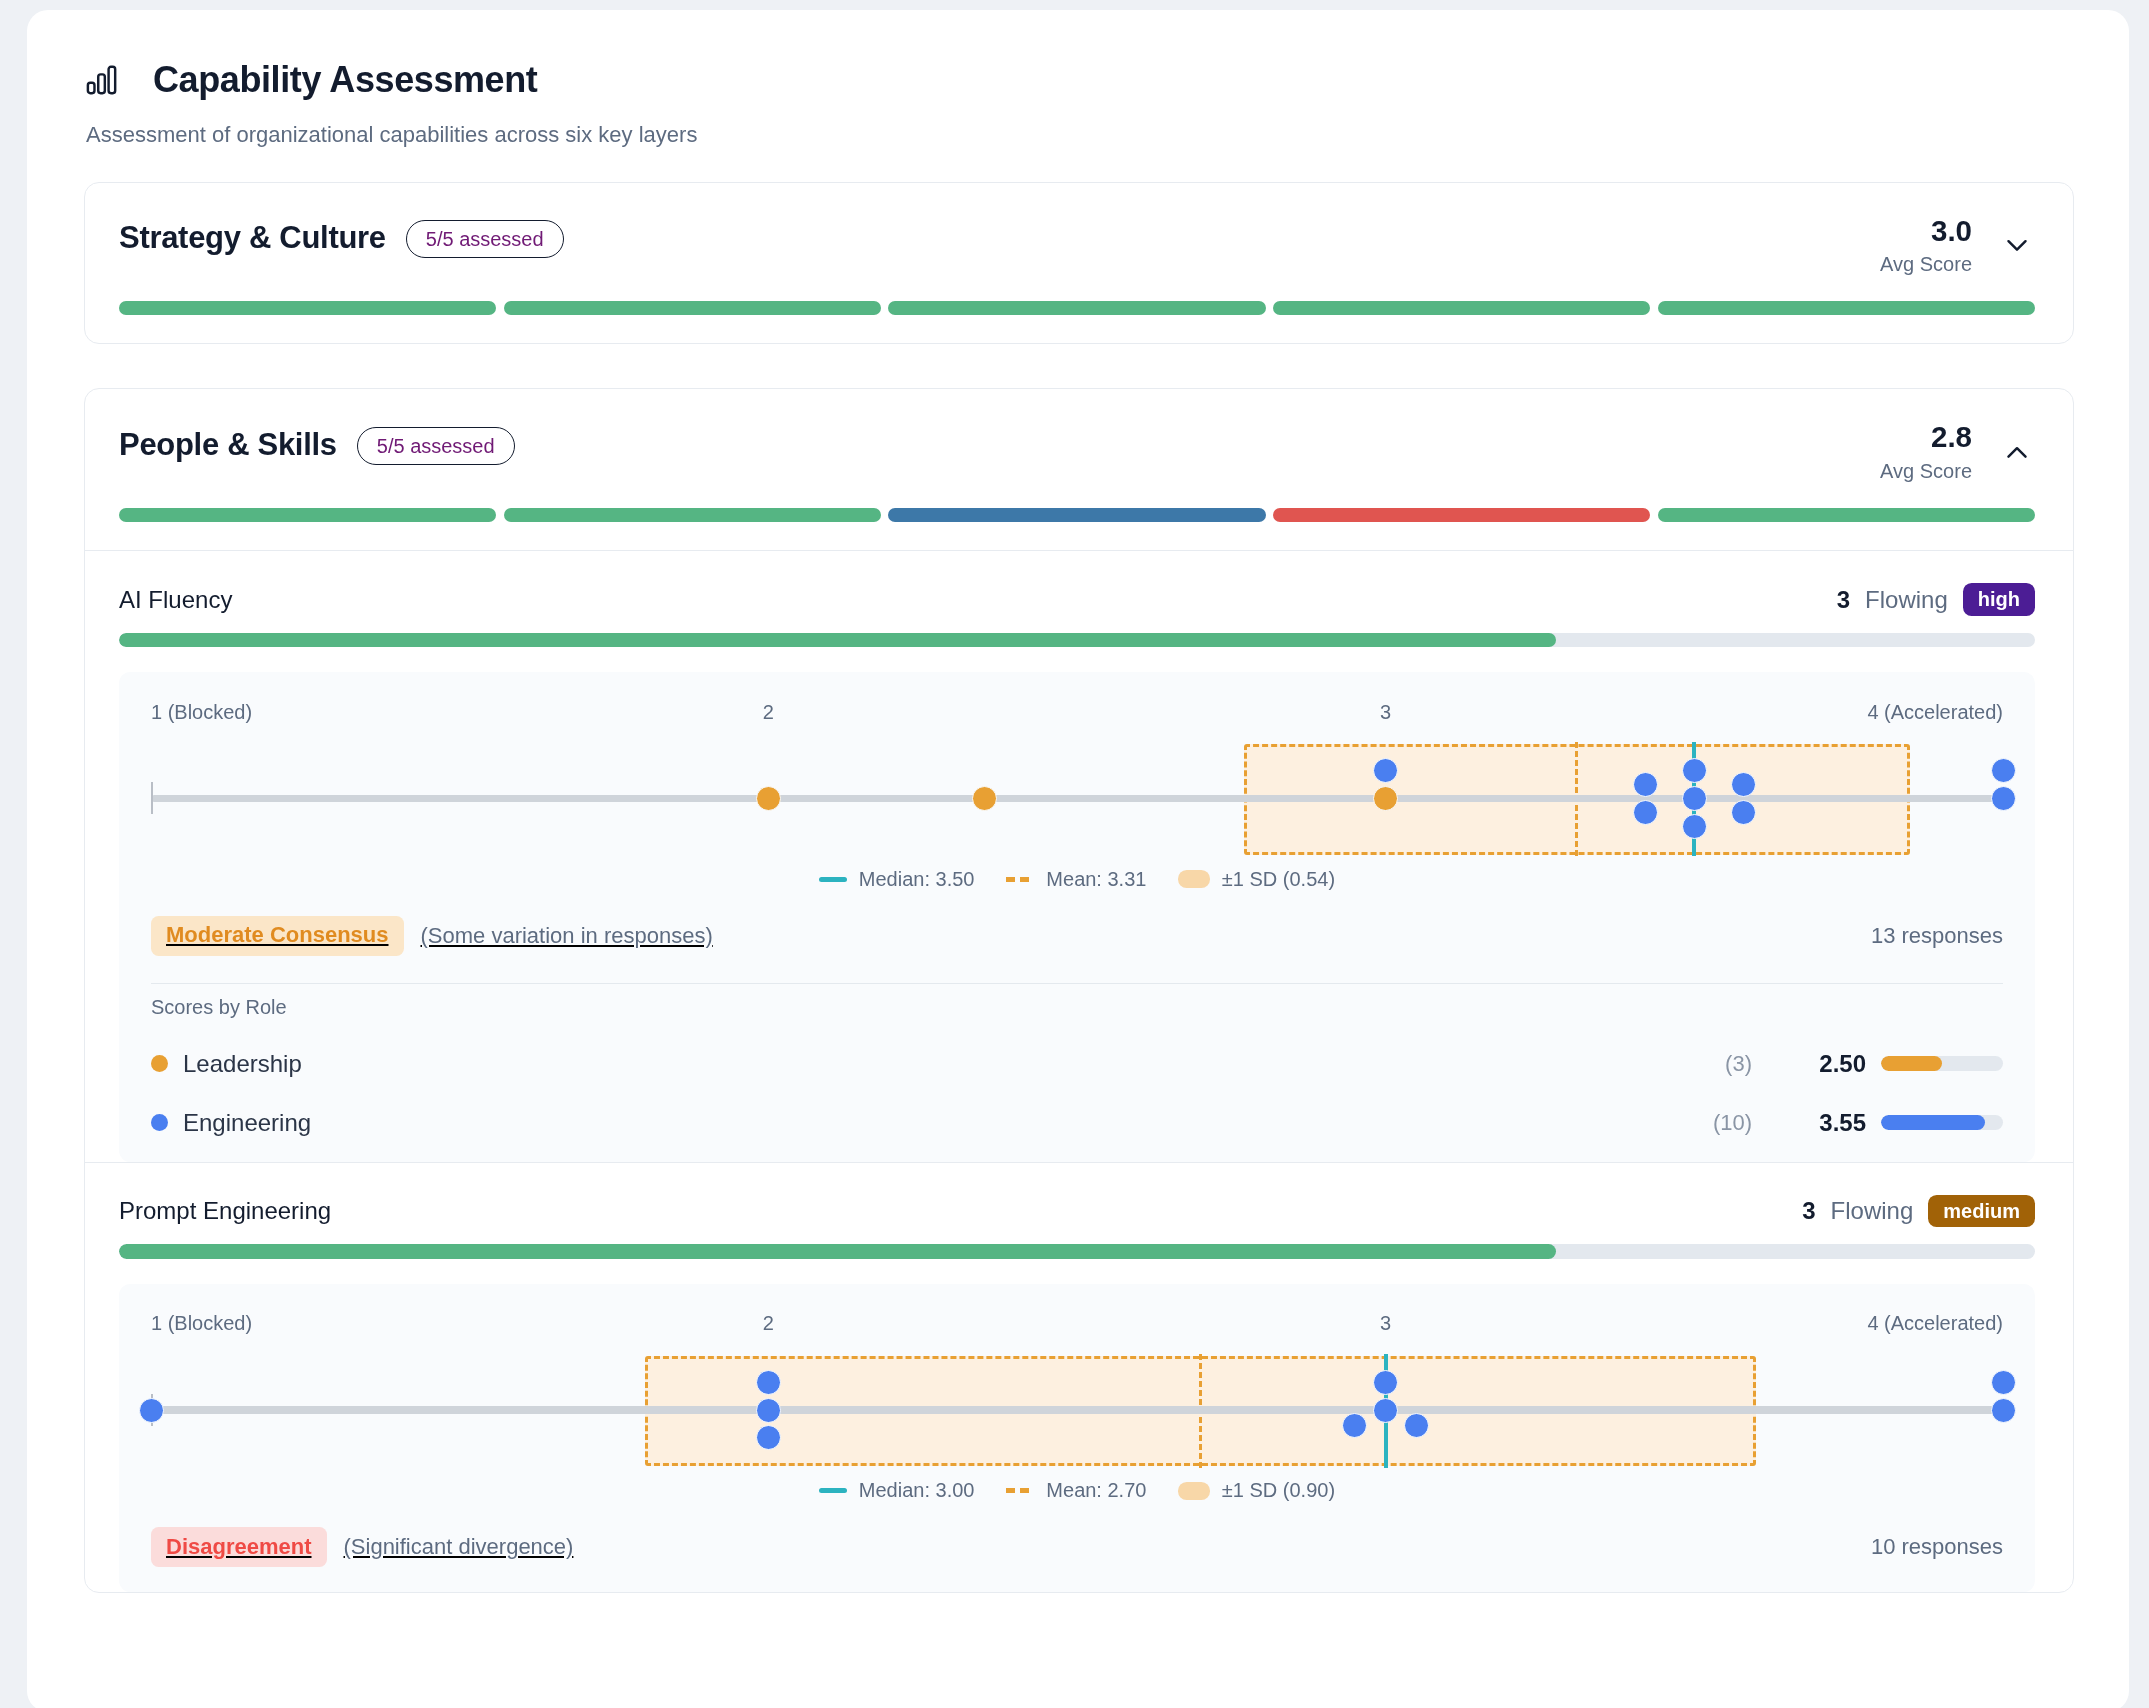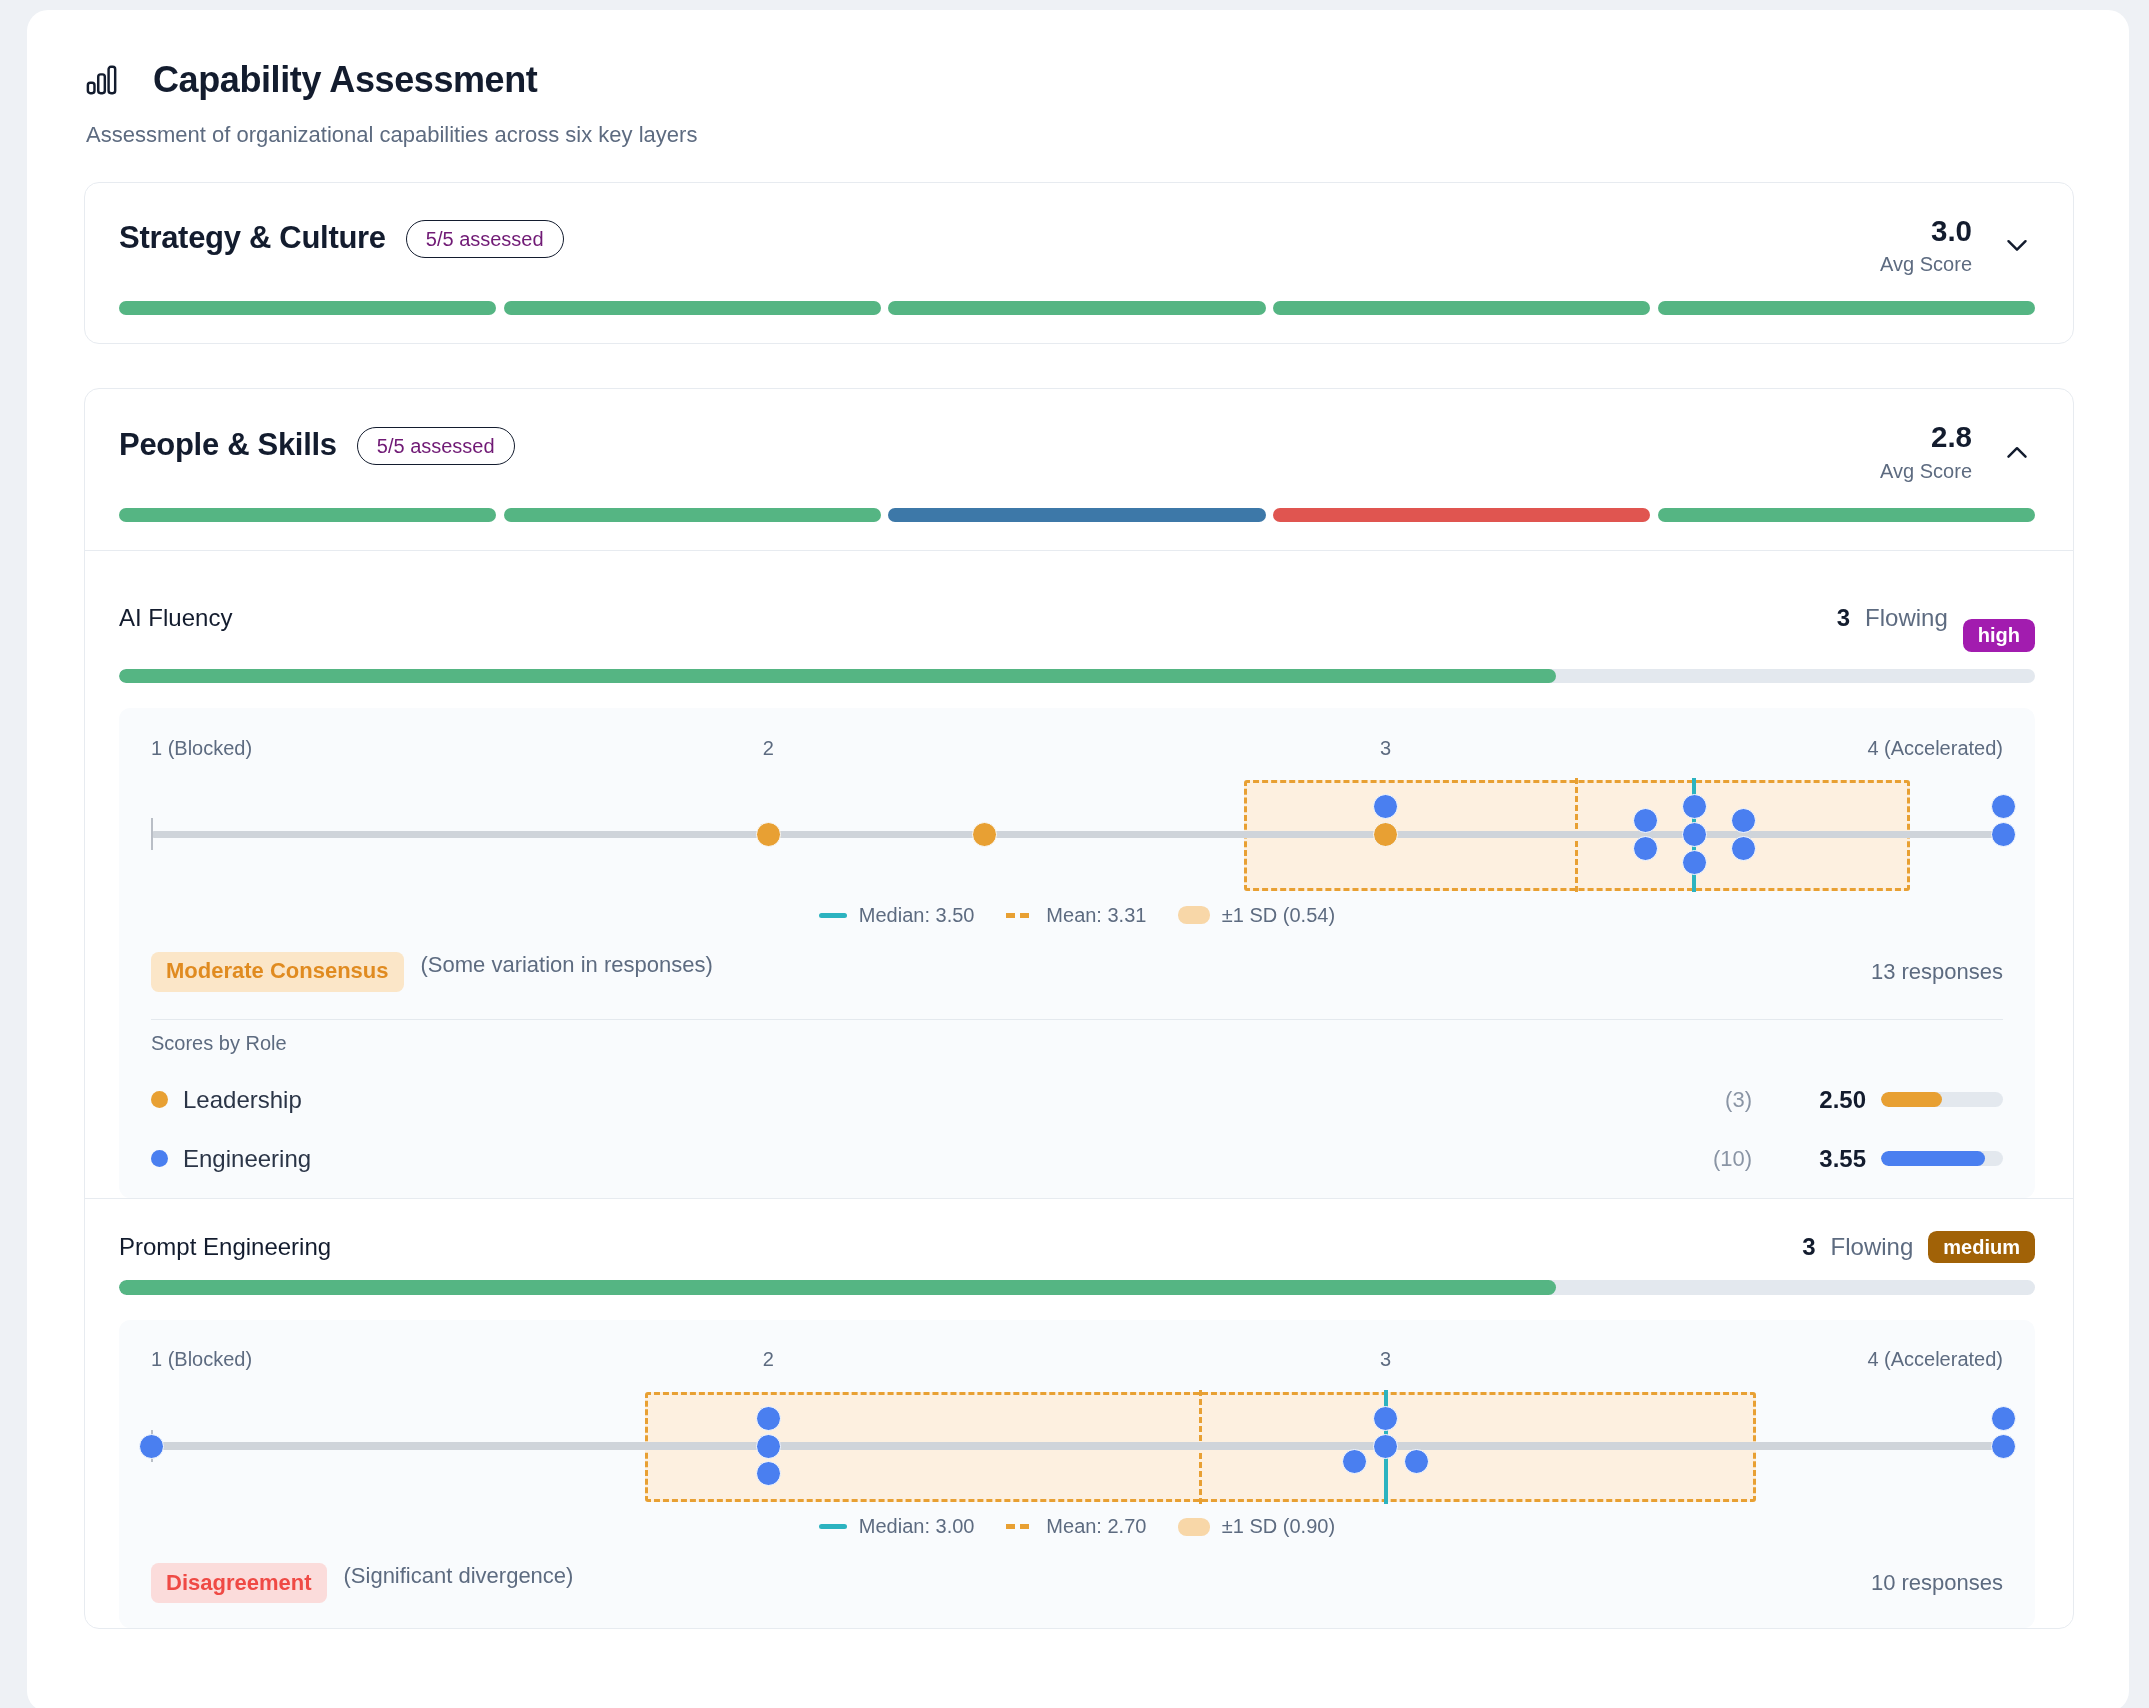--- a/index.html
+++ b/index.html
@@ -73,21 +73,21 @@
   .cap + .cap { border-top: 1.4px solid #e7ebf0; }
   .cap-head { display: flex; align-items: center; justify-content: space-between; }
   .cap-name { font-size: 24px; color: #131c2e; }
   .cap-right { display: flex; align-items: center; gap: 15px; }
   .cap-score { font-size: 24px; font-weight: bold; color: #131c2e; }
   .cap-state { font-size: 24px; color: #5d6b80; }
   .badge {
     border-radius: 8.6px; padding: 5.7px 15px 6.7px; font-size: 20px;
     font-weight: bold; color: #ffffff; line-height: 1;
   }
-  .badge.high { background: #a21caf; margin-top: 36px; }
+  .badge.high { background: #4c1d95; }
   .badge.medium { background: #a16207; }
 
   .cap-prog {
     margin-top: 17px; height: 14.3px; border-radius: 950px;
     background: #e3e8ee; position: relative; overflow: hidden;
   }
   .cap-prog > i { display:block; height: 100%; border-radius: 950px; background: #55b583; }
 
   
   .dist {
@@ -137,21 +137,21 @@
   }
   .legend .it { display: flex; align-items: center; gap: 11.4px; }
   .lg-solid { width: 28.5px; height: 4.8px; background: #2cb3c0; border-radius: 2.9px; }
   .lg-dash { width: 28.5px; height: 4.8px; background: repeating-linear-gradient(to right,#e8a033 0 8.6px,transparent 8.6px 14.3px); }
   .lg-swatch { width: 32px; height: 18px; border-radius: 8.6px; background: #f8d7a8; }
 
   .consensus {
     display: flex; align-items: center; justify-content: space-between;
     margin-top: 25px;
   }
-  .cons-left { display: flex; align-items: flex-start; gap: 17px; }
+  .cons-left { display: flex; align-items: center; gap: 17px; text-decoration: underline; }
   .cons-badge {
     border-radius: 7.6px; padding: 8.6px 15px 9.5px; font-size: 22px; font-weight: bold; line-height: 1;
   }
   .cons-badge.moderate { background: #fbe6c8; color: #e08b20; }
   .cons-badge.disagree { background: #fbdcdb; color: #ef4a45; }
   .cons-note { font-size: 22px; color: #5d6b80; }
   .cons-count { font-size: 22px; color: #5d6b80; }
 
   .roles { margin-top: 27px; border-top: 1.4px solid #e4e9ee; padding-top: 12px; }
   .roles-title { font-size: 20px; color: #5d6b80; }

